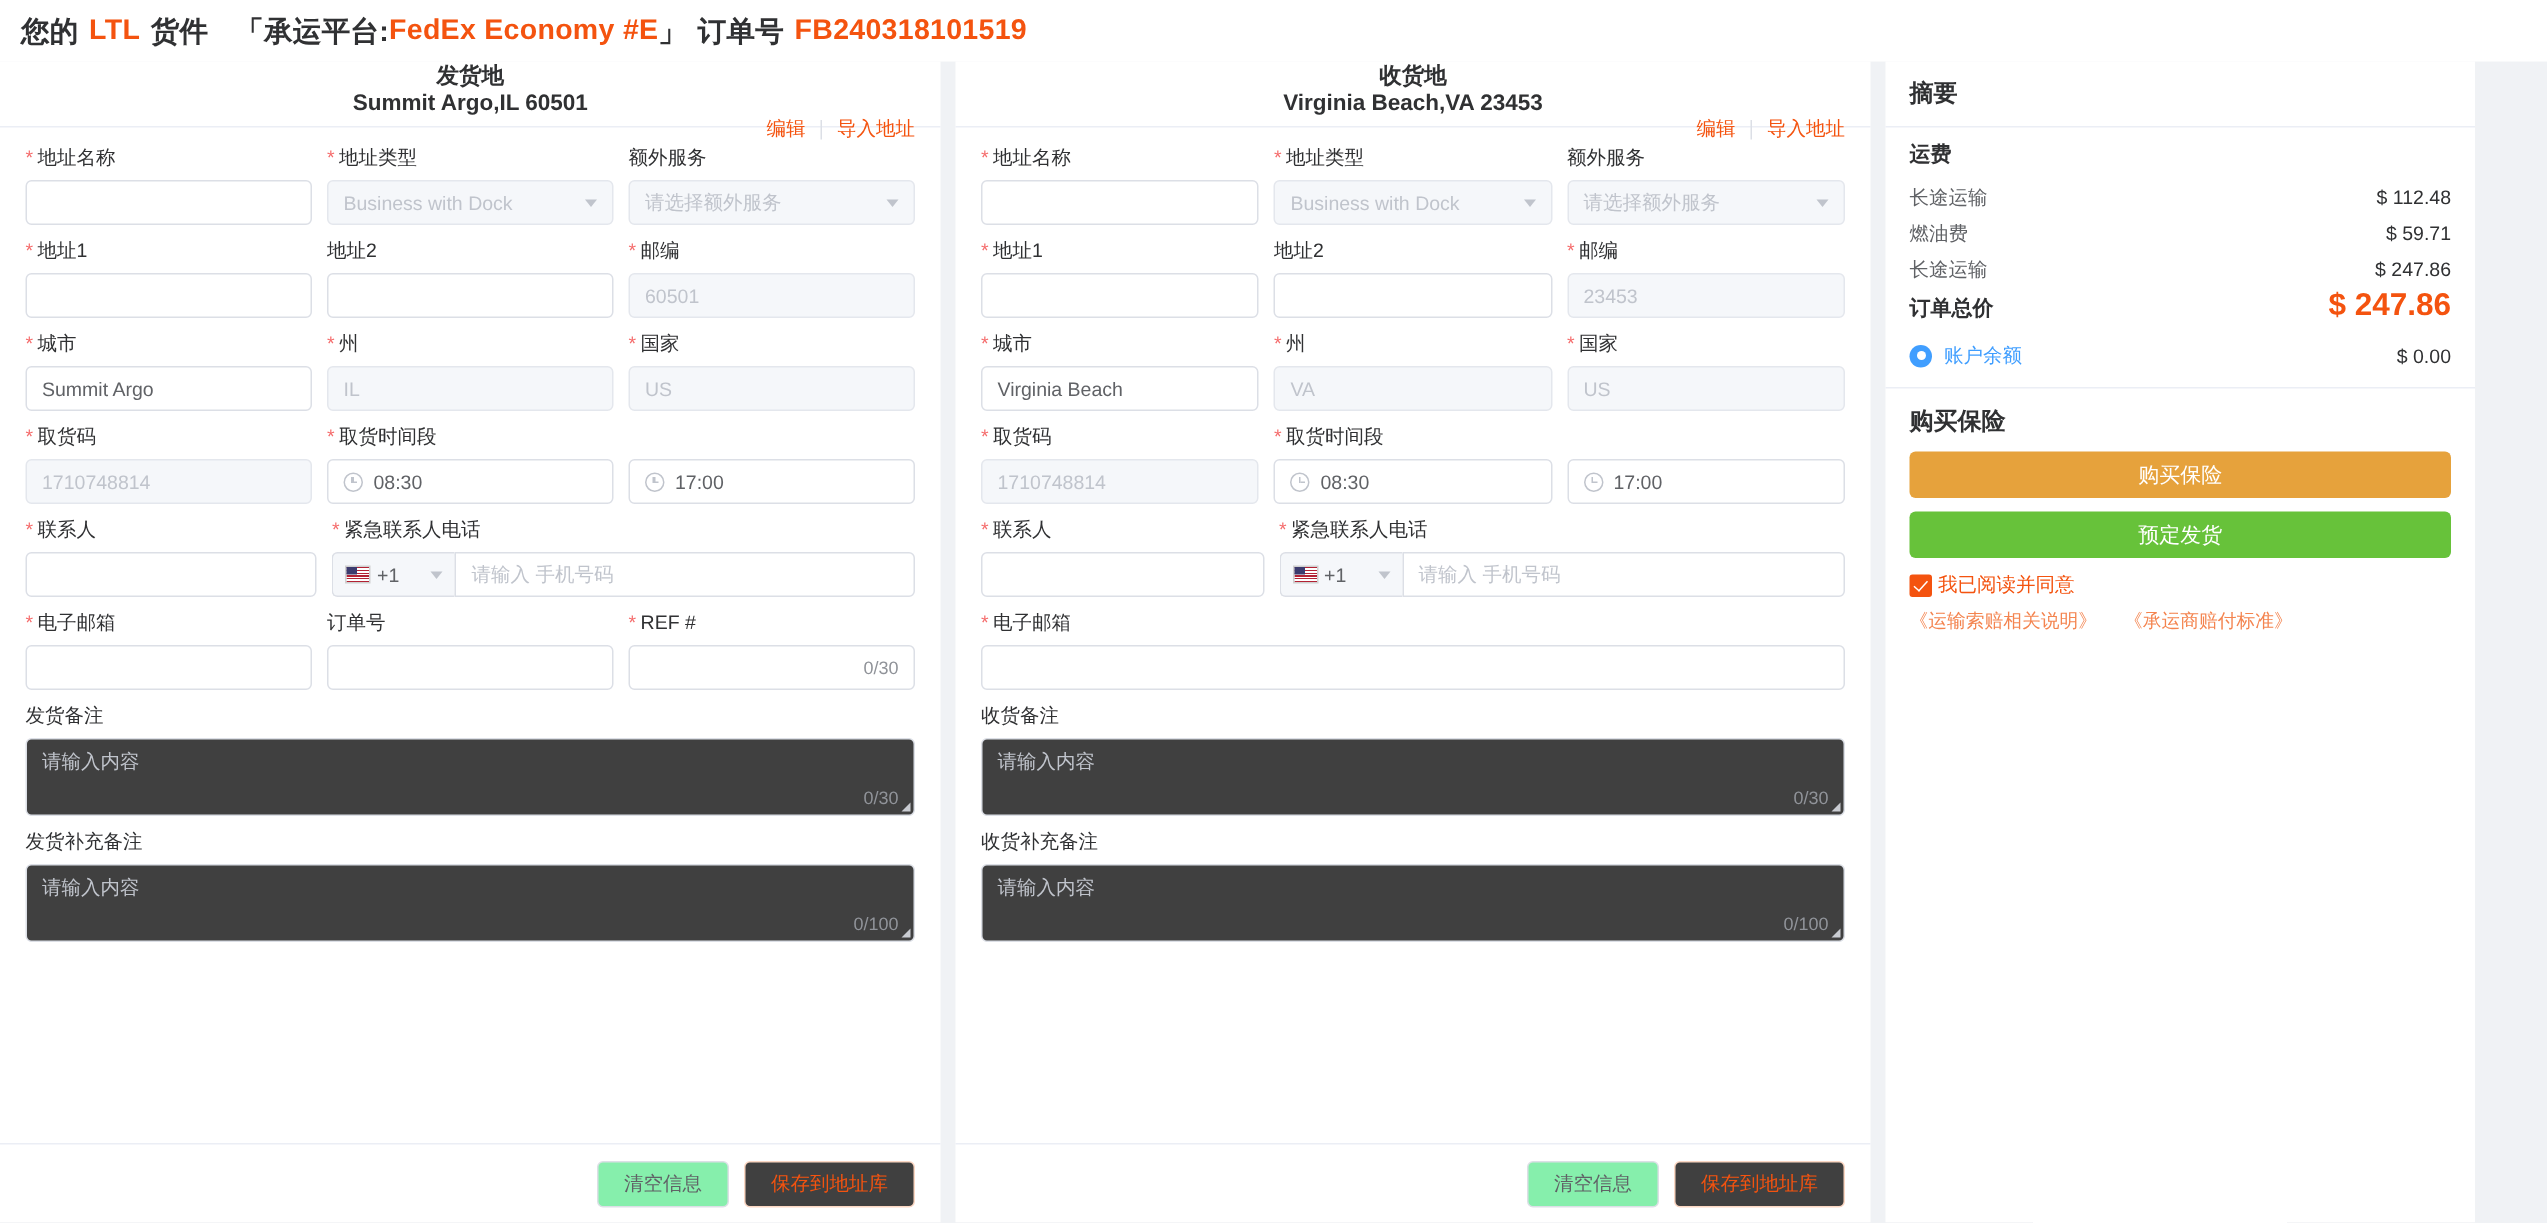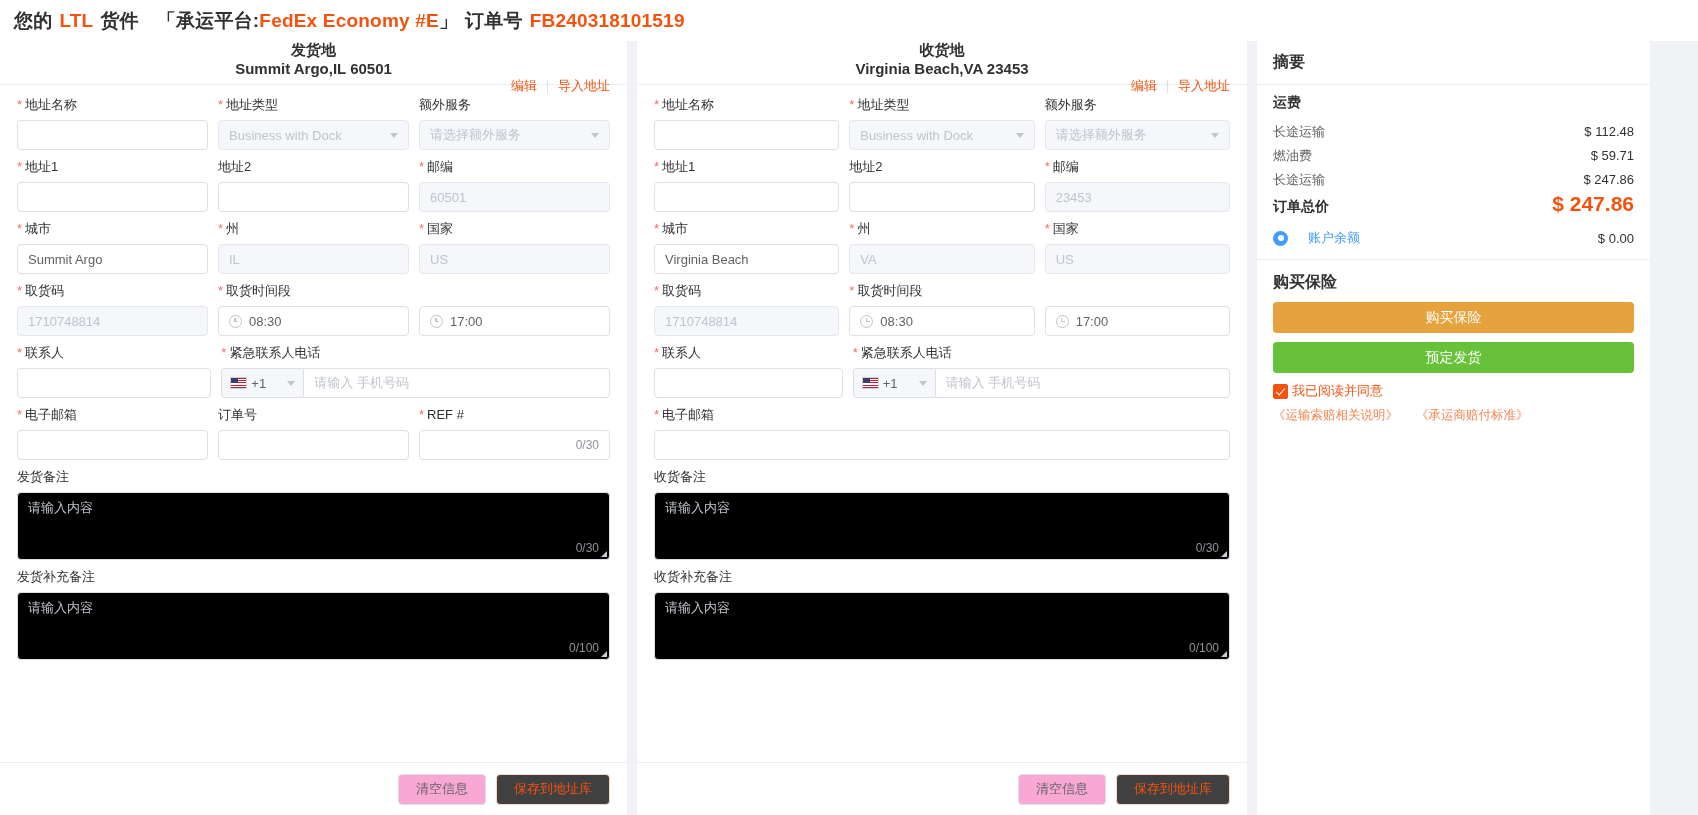--- a/index.html
+++ b/index.html
@@ -204,26 +204,26 @@
     padding: 0 10px;
     font-size: 13px;
     color: #c0c4cc;
     min-width: 0;
   }
 
   
   .ta {
     border: 1px solid #dcdfe6;
     border-radius: 4px;
-    height: 68px;
+    height: 52px;
     padding: 5px 10px;
     font-size: 13px;
     color: #c0c4cc;
     position: relative;
-    background: #000000;
+    background: #404040;
   }
   .ta .ta-ph { display: block; line-height: 20px; }
   .ta .ta-counter {
     position: absolute;
     right: 10px; bottom: 4px;
     font-size: 12px;
     color: #909399;
   }
   .ta::after {
     content: "";
@@ -252,21 +252,21 @@
     font-size: 13px;
     display: flex;
     align-items: center;
     justify-content: center;
     padding: 0 17px;
     cursor: pointer;
     white-space: nowrap;
   }
   .btn-default {
     border: 1px solid #dcdfe6;
-    background: #f9a8d4;
+    background: #86efac;
     color: #606266;
   }
   .btn-light-orange {
     border: 1px solid #fbd7c3;
     background: #404040;
     color: #f4530f;
   }
 
   
   .sum-head {
@@ -298,21 +298,21 @@
     font-size: 21px;
     font-weight: bold;
   }
   .sum-row .amt { color: #303133; }
   .pay-row {
     display: flex;
     align-items: center;
     justify-content: space-between;
     margin-top: 11px;
   }
-  .radio-wrap { display: flex; align-items: center; gap: 20px; }
+  .radio-wrap { display: flex; align-items: center; gap: 8px; }
   .radio {
     width: 15px; height: 15px;
     border-radius: 50%;
     background: #409eff;
     position: relative;
     flex: none;
   }
   .radio::after {
     content: "";
     position: absolute;

